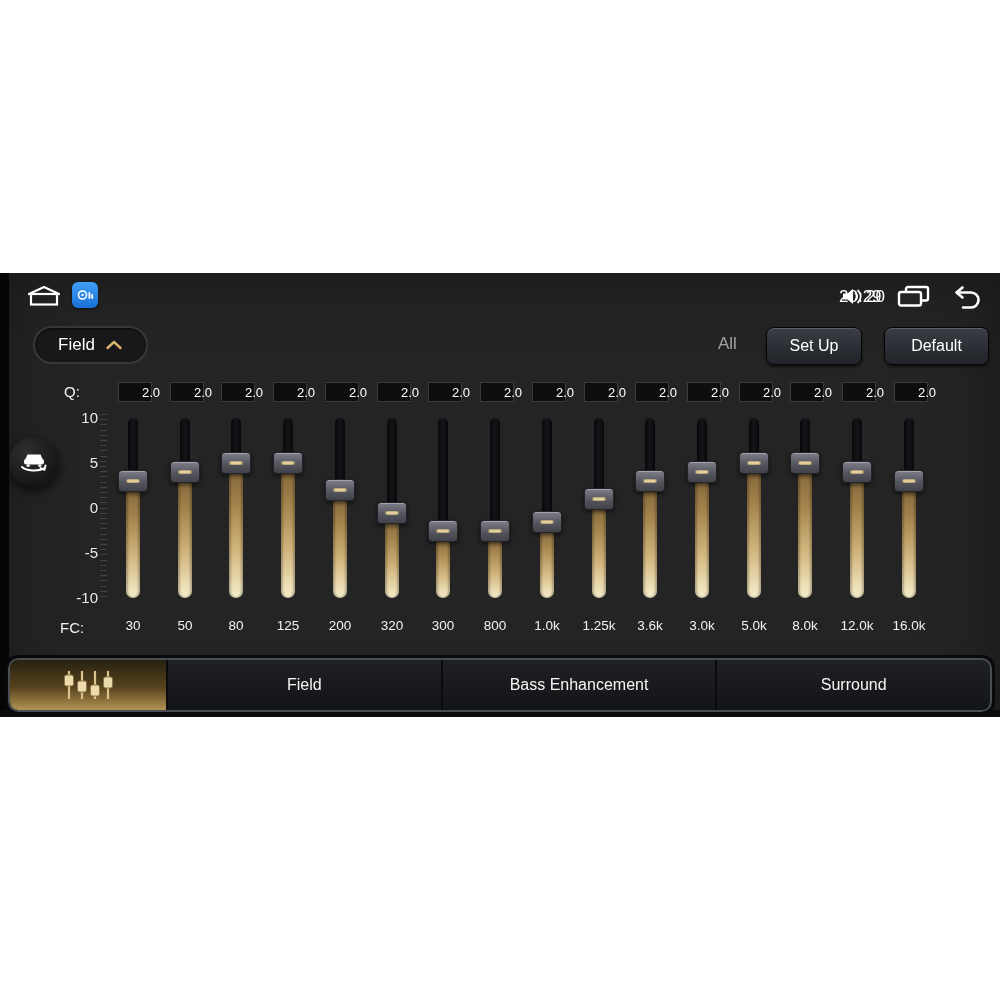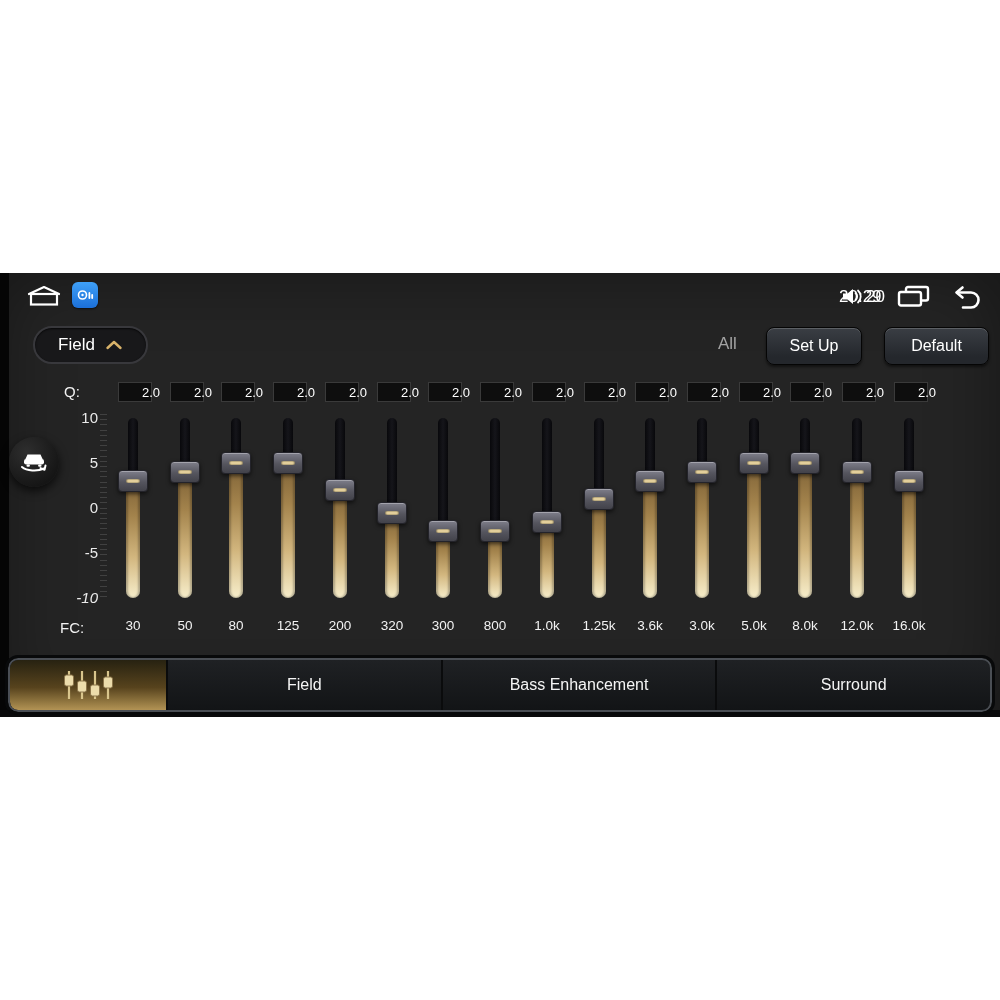--- a/index.html
+++ b/index.html
@@ -120,21 +120,21 @@
   <div class="btn btn-setup">Set Up</div>
   <div class="btn btn-default">Default</div>
 
   <div class="q-row-label">Q:</div>
   <div class="fc-row-label">FC:</div>
   <div>
       <div class="axis-label" style="top: 136px;">10</div>
       <div class="axis-label" style="top: 181px;">5</div>
       <div class="axis-label" style="top: 226px;">0</div>
       <div class="axis-label" style="top: 271px;">-5</div>
-      <div class="axis-label" style="top: 316px; font-style: italic;">-10</div>
+      <div class="axis-label" style="top: 316px;">-10</div>
     </div>
   <div class="tick-ruler"></div>
 
   <div>
   <div class="band" style="left: 107px;">
     <div class="q-box">
           <span>2.0</span>
         </div>
     <div class="track-dark" style="top: 45px; height: 65px;"></div>
     <div class="track-gold" style="top: 108px; height: 117px;"></div>

